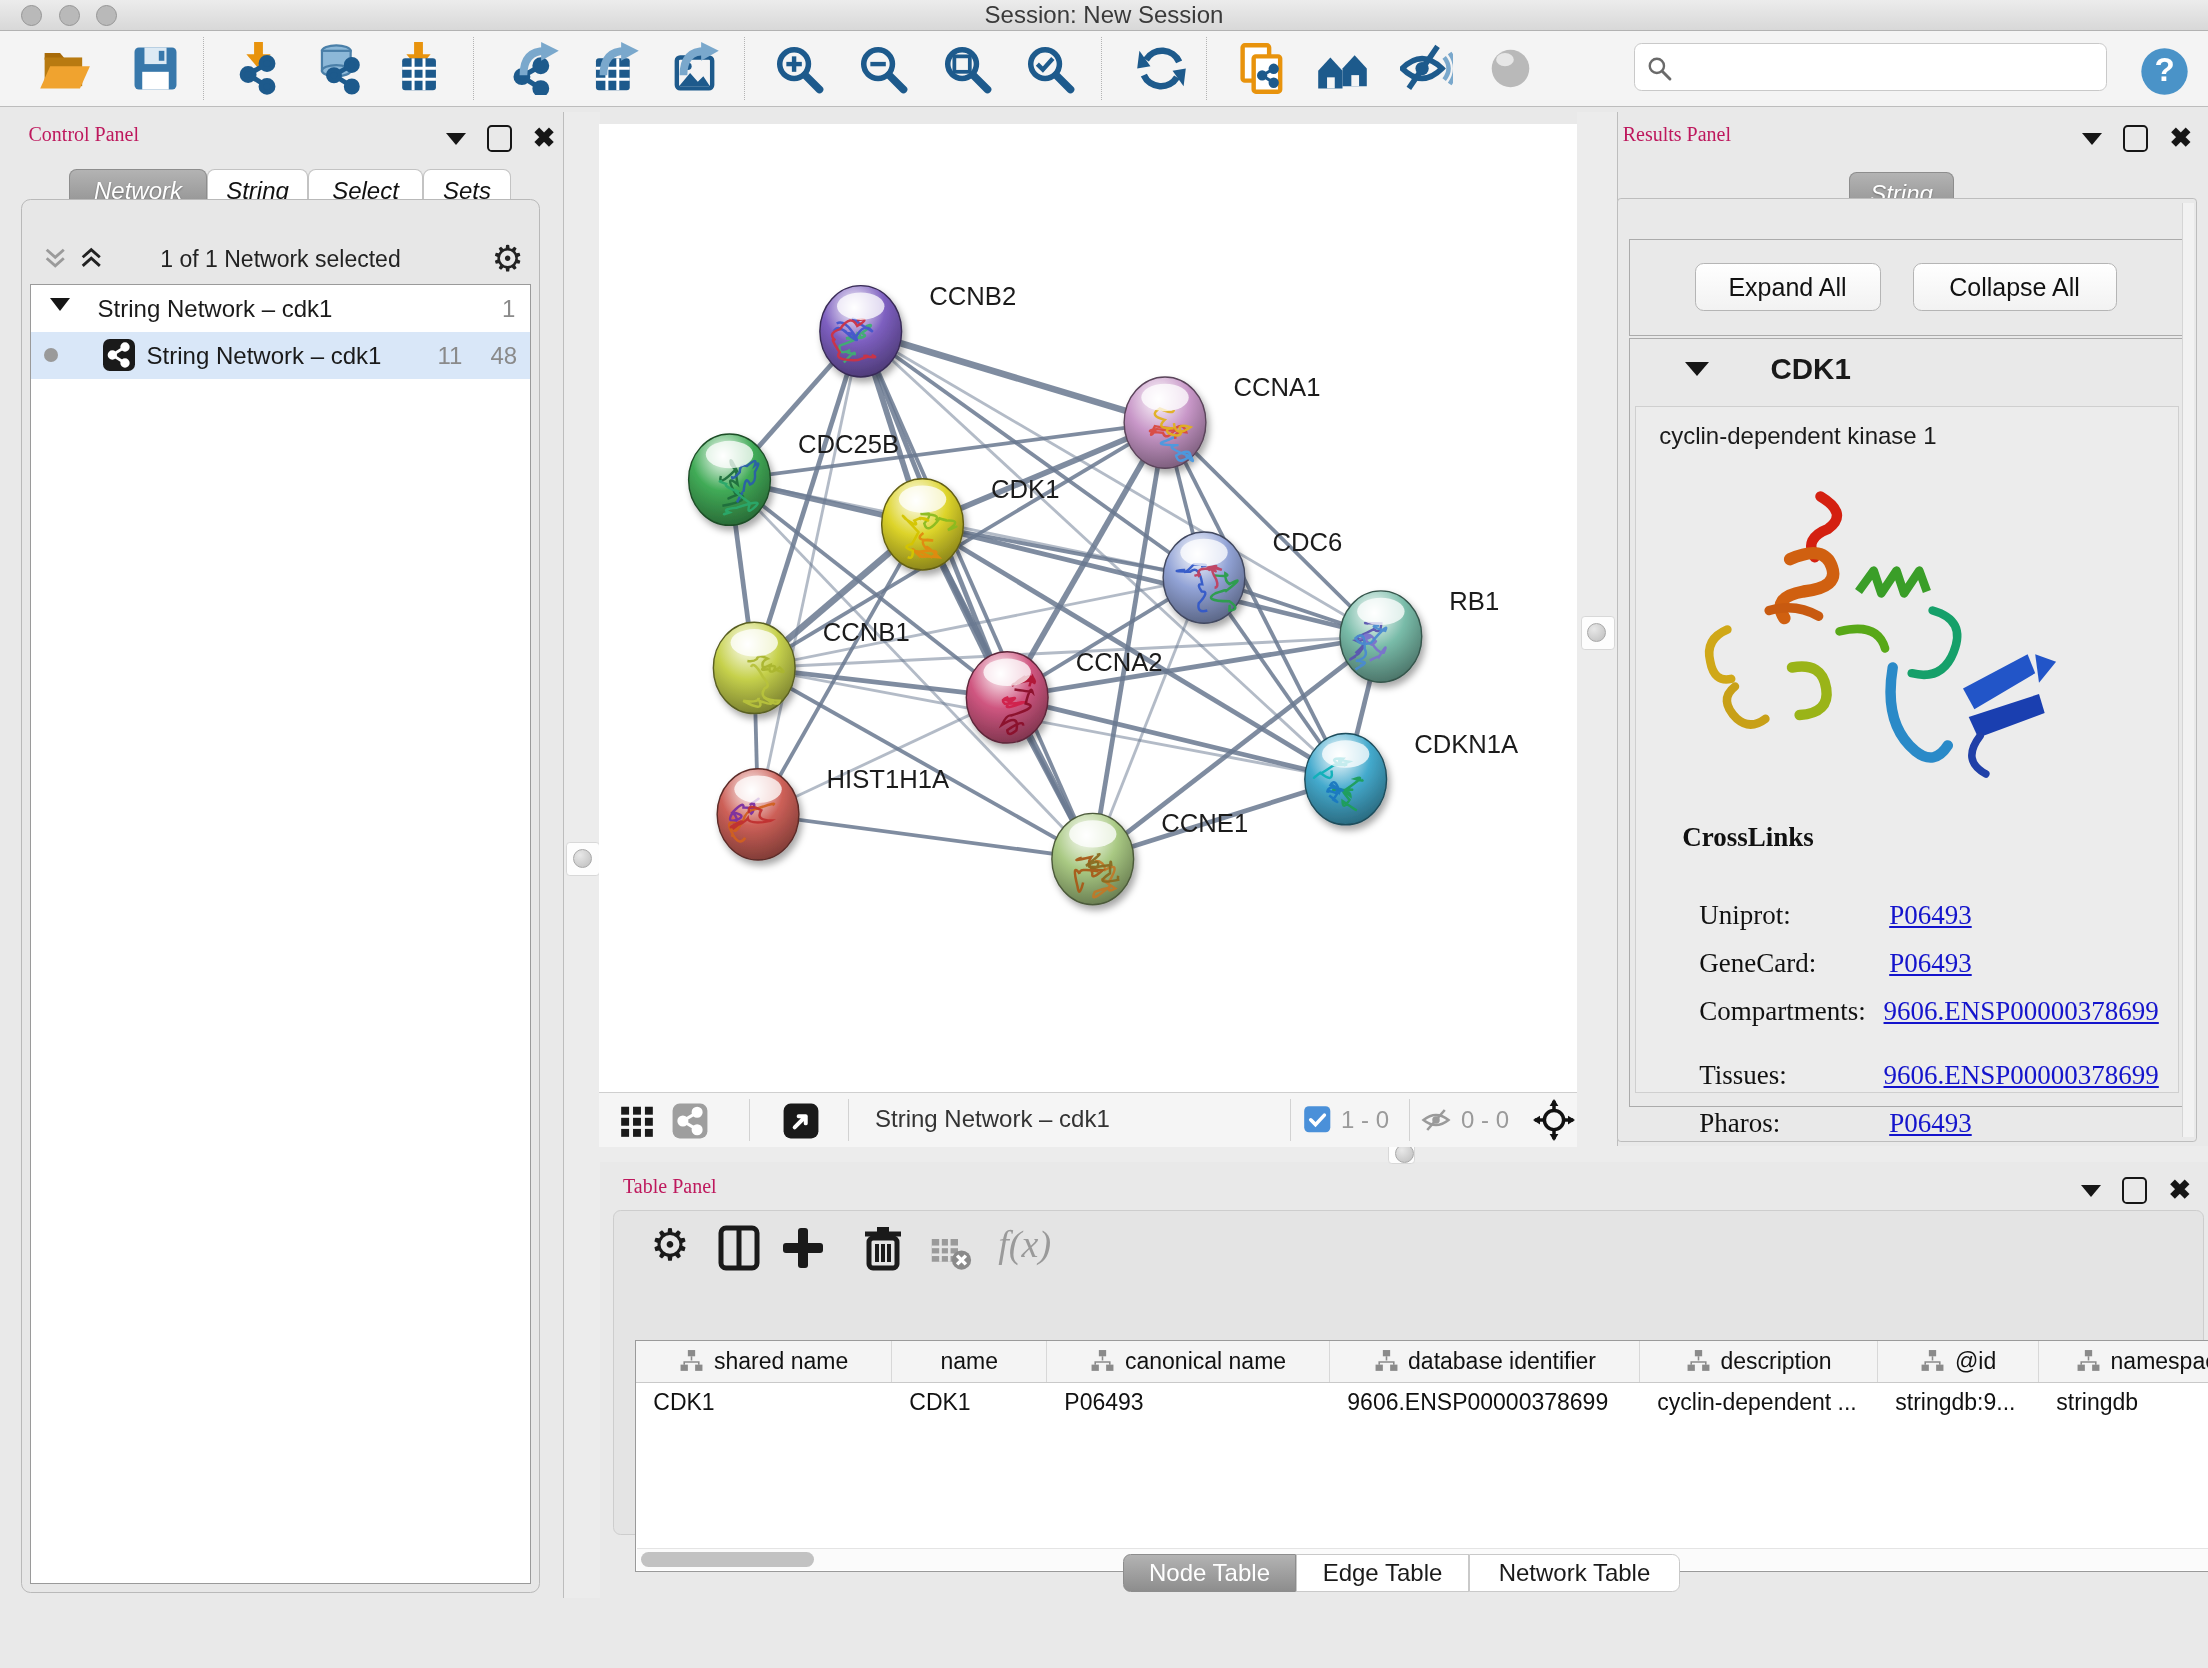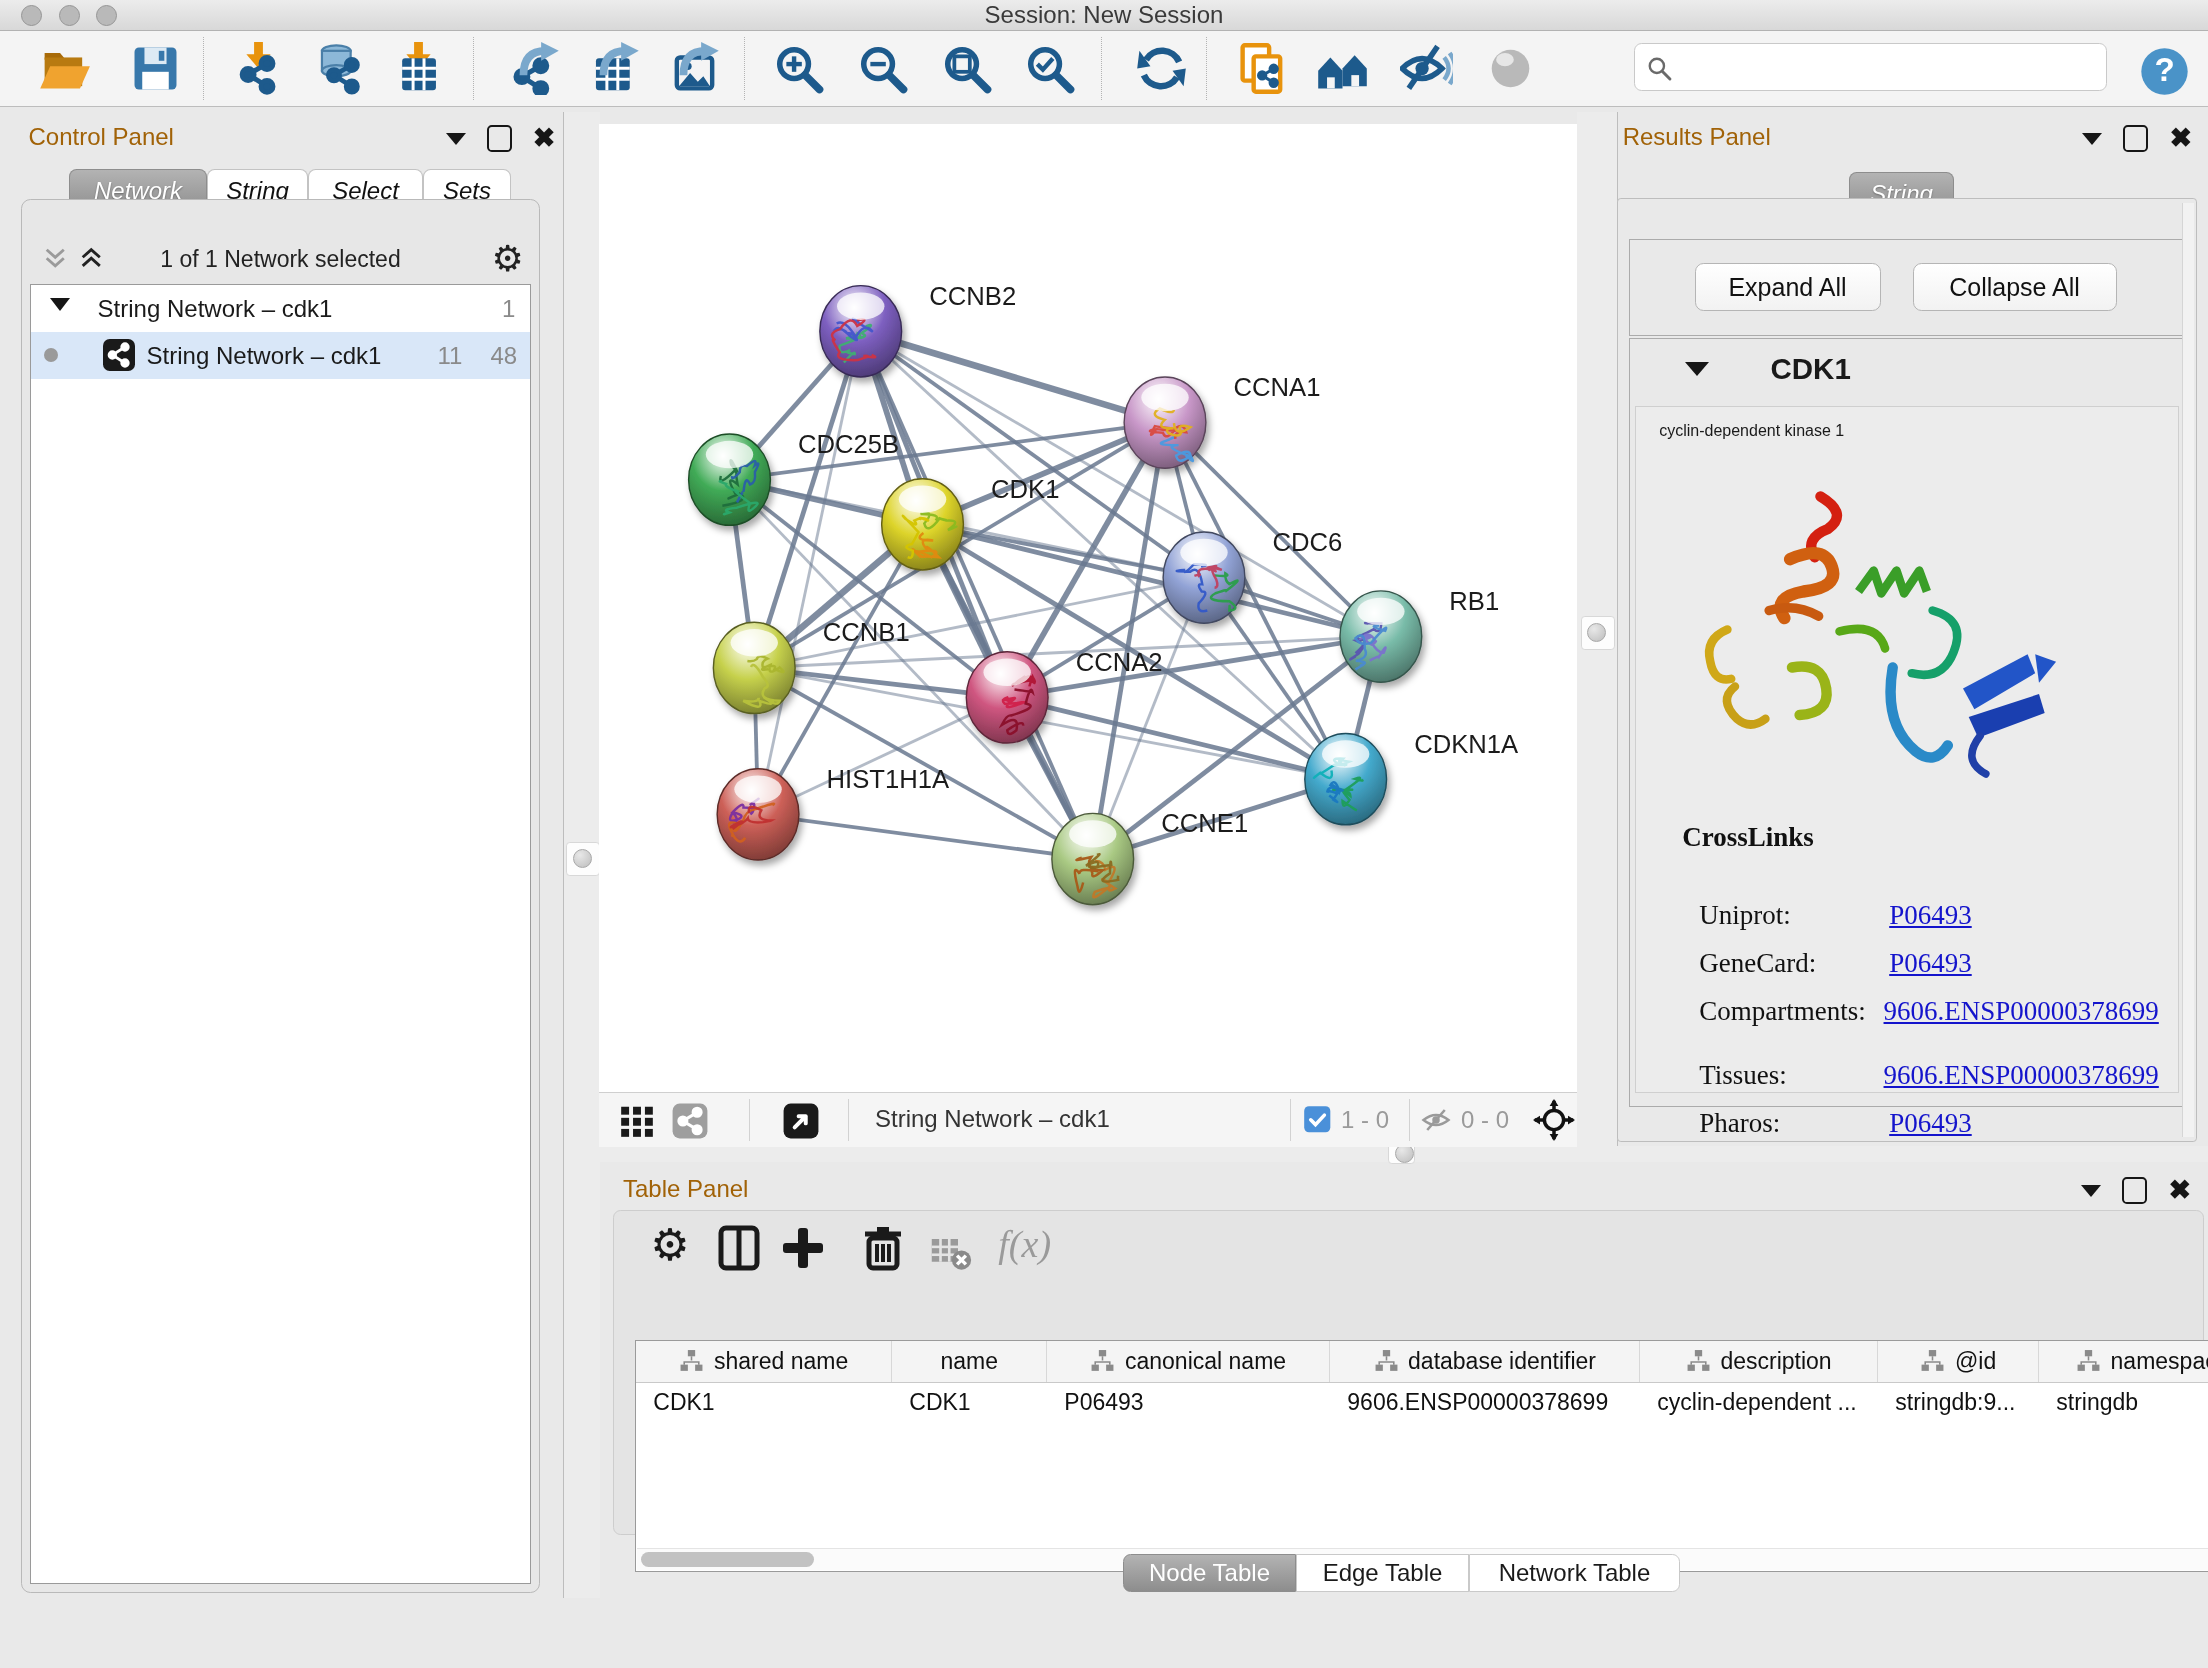--- a/index.html
+++ b/index.html
@@ -17,21 +17,21 @@
            border-bottom:1px solid #bdbdbd;}
   .tbicon{position:absolute;top:10.5px;width:53px;height:53px;}
   .tbicon svg{width:53px;height:53px;}
   .tbsep{position:absolute;top:5.7px;height:63px;width:0;border-left:1.9px dotted #b3b3b3;}
   .searchbox{position:absolute;left:1634px;top:12.4px;width:473px;height:48px;background:#fff;
              border:1.9px solid #c9c9c9;border-radius:7.6px;box-sizing:border-box;}
   .searchbox input{position:absolute;left:46px;top:3.8px;width:409px;height:34px;border:none;
                    outline:none;font-size:23px;background:transparent;}
   .searchbox svg{position:absolute;left:9.5px;top:9.5px;}
   
-  .panel-title{position:absolute;font-size:24px;color:#a16207;}
+  .panel-title{position:absolute;font-size:20px;color:#be185d;font-family:Liberation Serif, serif;}
   .chrome{position:absolute;display:flex;align-items:center;gap:21px;}
   .chrome .tri{width:0;height:0;border-left:10.5px solid transparent;border-right:10.5px solid transparent;
                border-top:12.4px solid #161616;}
   .chrome .box{width:21px;height:23px;border:2.9px solid #161616;border-radius:4.8px;}
   .chrome .x{font-size:27px;font-weight:bold;color:#161616;line-height:23px;}
   .tab{position:absolute;height:44px;box-sizing:border-box;border:1px solid #c3c3c3;border-bottom:none;
        background:#fff;border-radius:7.6px 7.6px 0 0;text-align:center;font-size:24px;line-height:42px;color:#111;font-style:italic;}
   .tab.active{background:linear-gradient(#b3b3b3,#8d8d8d);color:#fff;border-color:#8d8d8d;
               text-shadow:0 1px 1.9px rgba(0,0,0,.35);}
   .cbox{position:absolute;background:#e7e7e7;border:1px solid #b9b9b9;border-radius:9.5px;box-sizing:border-box;}
@@ -611,21 +611,21 @@
     <div class="tab active" style="left:232px;top:60px;width:105px">String</div>
     <div class="rp-box">
       <div class="strip">
         <div class="btn" style="left:65px;top:23px;width:186px">Expand All</div>
         <div class="btn" style="left:283px;top:23px;width:204px">Collapse All</div>
       </div>
       <div class="cdk-box">
         <span style="position:absolute;left:55px;top:23px;width:0;height:0;border-left:12.4px solid transparent;border-right:12.4px solid transparent;border-top:14.3px solid #161616"></span>
         <span style="position:absolute;left:141px;top:13.3px;font-size:29.5px;font-weight:bold">CDK1</span>
         <div class="cdk-inner">
-          <div style="position:absolute;left:23px;top:15px;font-size:16px">cyclin-dependent kinase 1</div>
+          <div style="position:absolute;left:23px;top:15px;font-size:24px">cyclin-dependent kinase 1</div>
           <svg viewBox="0 0 420 360" style="position:absolute;left:42px;top:61px;width:399px;height:342px">
             <path d="M150 30q30 18 8 34q-26 10 -14 30" fill="none" stroke="#d42010" stroke-width="11" stroke-linecap="round"></path>
             <path d="M118 96q36 -16 44 8q8 22 -30 26q-34 6 -20 28" fill="none" stroke="#d06010" stroke-width="13" stroke-linecap="round"></path>
             <path d="M96 150q28 -8 52 6" fill="none" stroke="#c85a10" stroke-width="10" stroke-linecap="round"></path>
             <path d="M52 170q-24 10 -18 34q4 22 22 18" fill="none" stroke="#d0a818" stroke-width="9" stroke-linecap="round"></path>
             <path d="M60 230q-18 14 2 34q14 12 30 0" fill="none" stroke="#c8a018" stroke-width="9" stroke-linecap="round"></path>
             <path d="M120 210q32 -6 36 22q4 26 -28 28" fill="none" stroke="#9ab418" stroke-width="11" stroke-linecap="round"></path>
             <path d="M190 130l16 -22l8 24l16 -24l8 24l16 -24l8 22" fill="none" stroke="#3a9e28" stroke-width="9" stroke-linejoin="round"></path>
             <path d="M170 172q40 -10 48 18" fill="none" stroke="#58a818" stroke-width="9" stroke-linecap="round"></path>
             <path d="M268 150q36 10 22 44q-12 30 -44 22" fill="none" stroke="#16a06a" stroke-width="9" stroke-linecap="round"></path>

